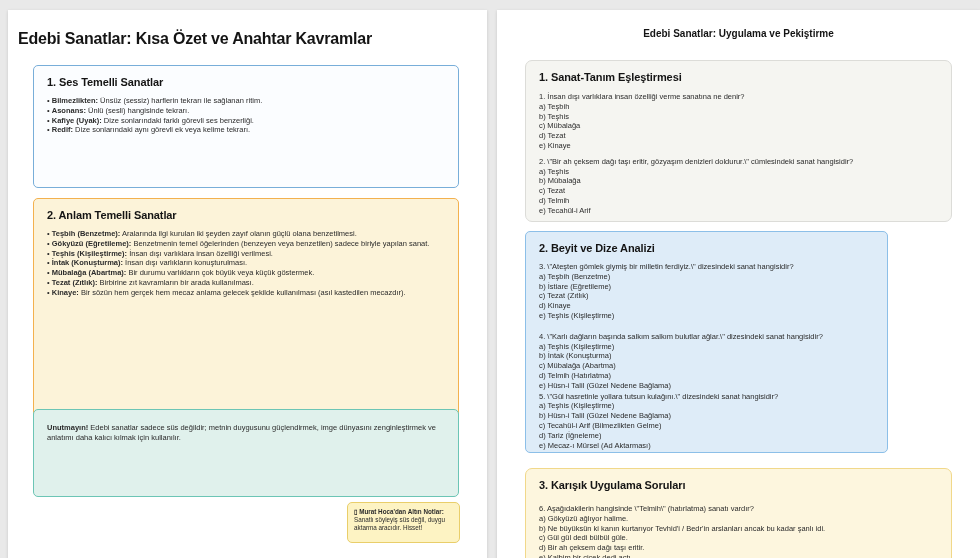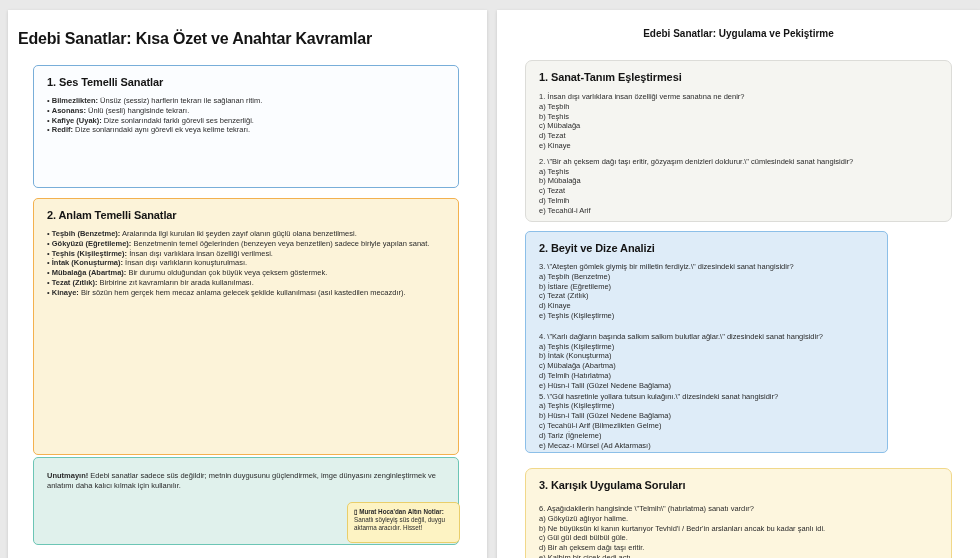--- a/index.html
+++ b/index.html
@@ -38,21 +38,21 @@
 
   
   #box-ses      { left:25px; top:55px;  width:426px; height:123px;
                   border:1.5px solid var(--c-blue-left-border,#78aed9);
                   background:var(--c-blue-left-bg,#fbfdff); }
   #box-anlam    { left:25px; top:188px; width:426px; height:257px;
                   border:1.5px solid var(--c-yellow-left-border,#f3b14f);
                   background:var(--c-yellow-left-bg,#fcf3d9); }
   #box-reminder { left:25px; top:399px; width:426px; height:88px; padding-top:13px;
                   border:1.5px solid var(--c-teal-border,#6cc5b5);
-                  background:var(--c-teal-bg,#e0f1ec);margin-top:48px; }
+                  background:var(--c-teal-bg,#e0f1ec); }
   #box-note     { left:339px; top:492px; width:113px; height:41px;
                   padding:5px 6px; border-radius:5px;
                   border:1px solid var(--c-note-border,#e9ce6a);
                   background:var(--c-note-bg,#fdf3c3); }
   #box-note .nh { font-size:6.3px; line-height:8px; font-weight:bold; }
   #box-note .nb { font-size:6.3px; line-height:8px; }
 
   .blist { list-style:none; }
   .blist li::before { content:"• "; }
   .term { font-weight:bold; }
@@ -91,21 +91,21 @@
     </ul>
   </section>
 
   <section class="box" id="box-anlam">
     <div class="h">2. Anlam Temelli Sanatlar</div>
     <ul class="blist">
       <li><span class="term">Teşbih (Benzetme):</span> <span>Aralarında ilgi kurulan iki şeyden zayıf olanın güçlü olana benzetilmesi.</span></li>
       <li><span class="term">Gökyüzü (Eğretileme):</span> <span>Benzetmenin temel öğelerinden (benzeyen veya benzetilen) sadece biriyle yapılan sanat.</span></li>
       <li><span class="term">Teşhis (Kişileştirme):</span> <span>İnsan dışı varlıklara insan özelliği verilmesi.</span></li>
       <li><span class="term">İntak (Konuşturma):</span> <span>İnsan dışı varlıkların konuşturulması.</span></li>
-      <li><span class="term">Mübalağa (Abartma):</span> <span>Bir durumu olduğundan çok büyük veya çeksem göstermek.</span></li>
+      <li><span class="term">Mübalağa (Abartma):</span> <span>Bir durumu varlıkların çok büyük veya küçük göstermek.</span></li>
       <li><span class="term">Tezat (Zıtlık):</span> <span>Birbirine zıt kavramların bir arada kullanılması.</span></li>
       <li><span class="term">Kinaye:</span> <span>Bir sözün hem gerçek hem mecaz anlama gelecek şekilde kullanılması (asıl kastedilen mecazdır).</span></li>
     </ul>
   </section>
 
   <section class="box" id="box-reminder">
     <div class="small">
       <span class="lead">Unutmayın!</span> <span>Edebi sanatlar sadece süs değildir; metnin duygusunu güçlendirmek, imge dünyasını zenginleştirmek ve anlatımı daha kalıcı kılmak için kullanılır.</span>
     </div>
   </section>

